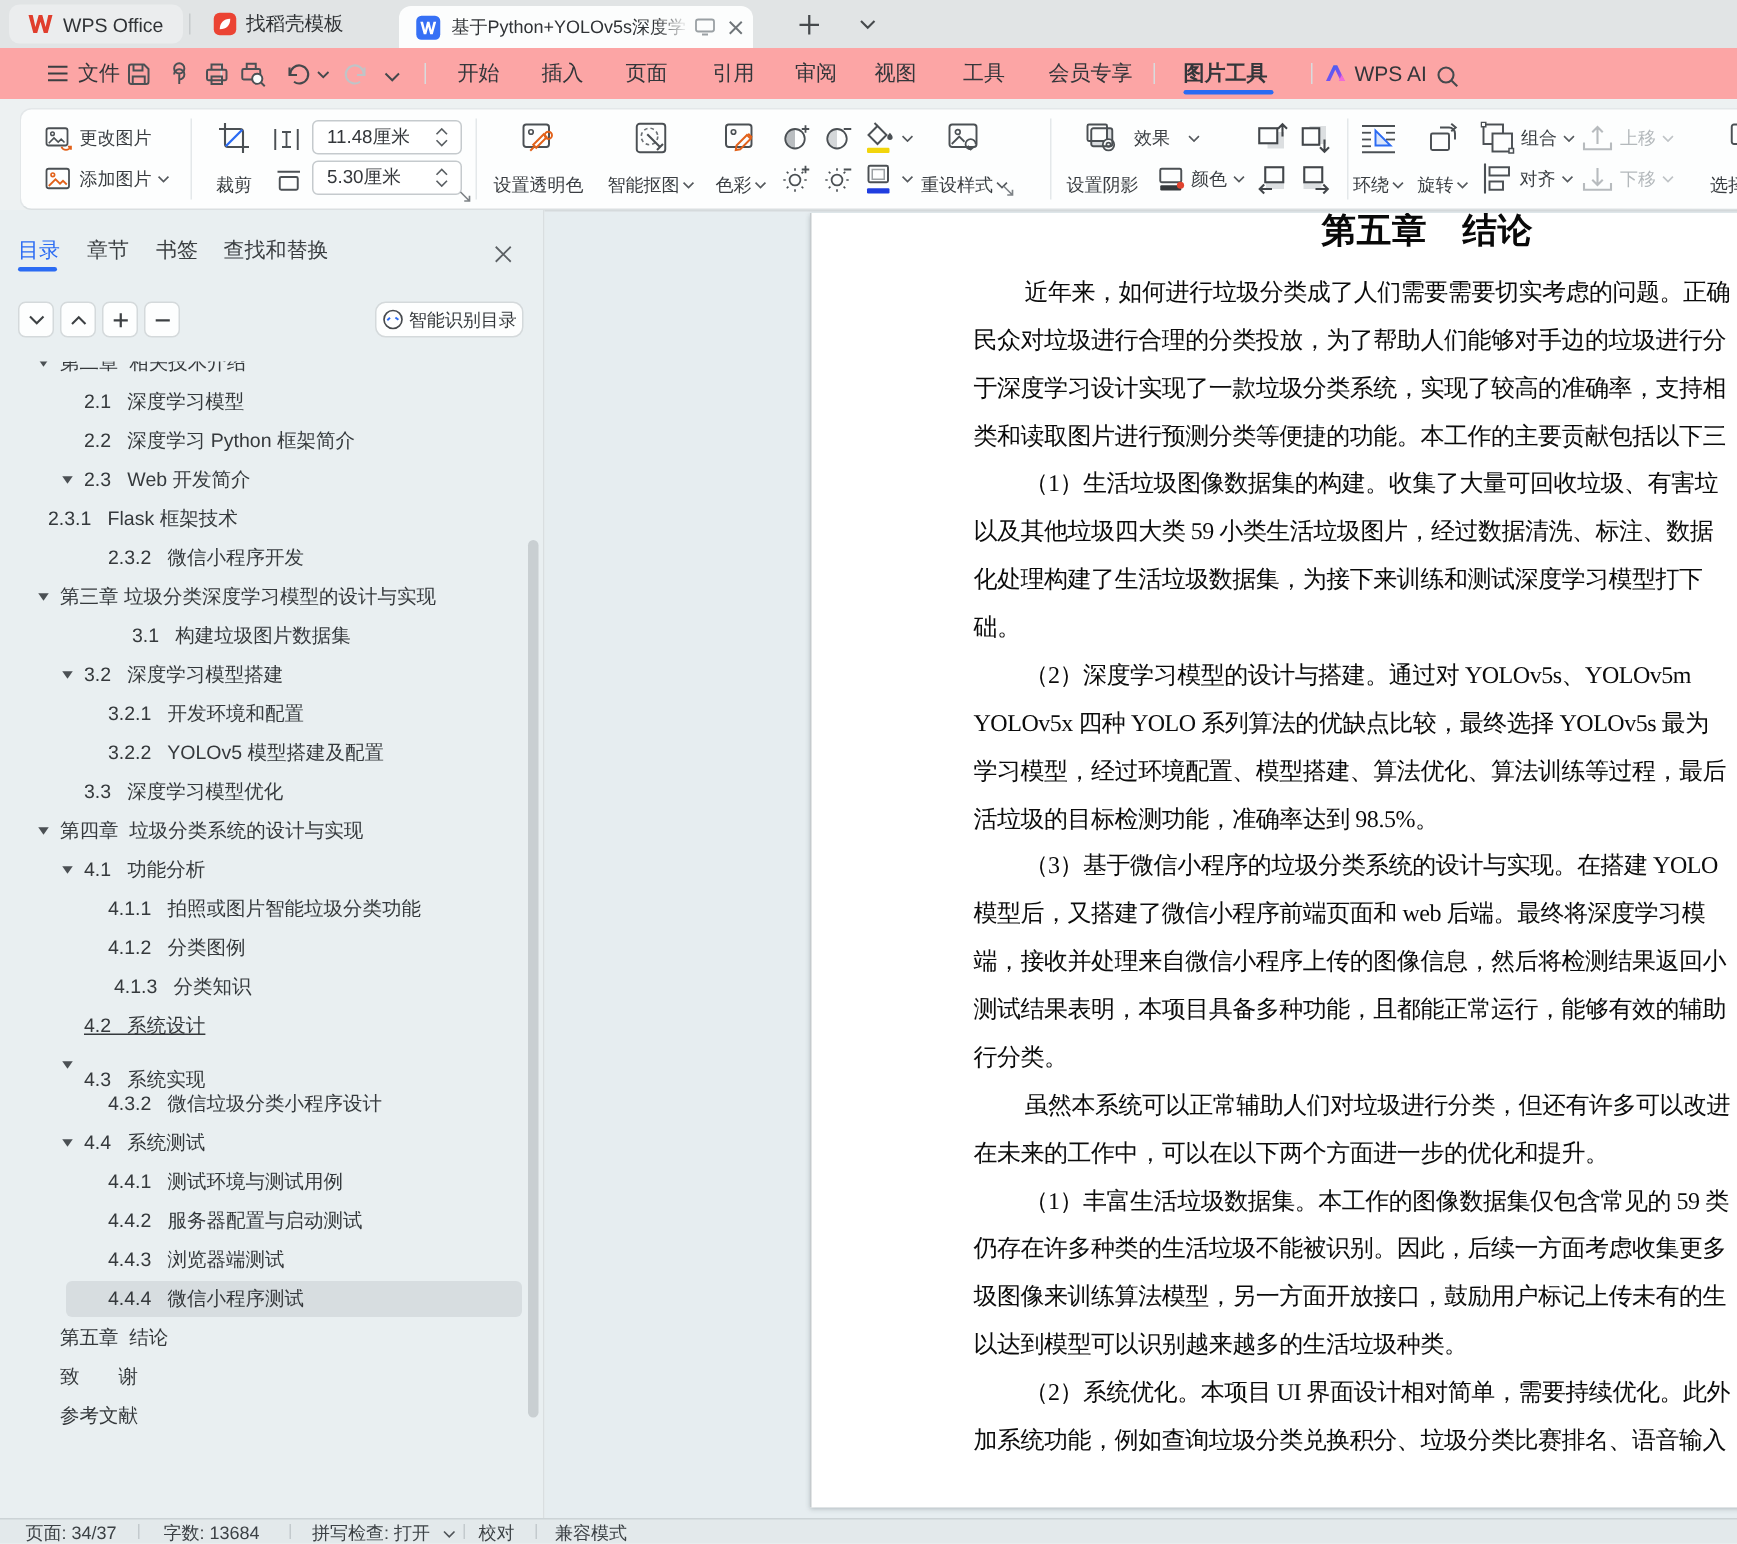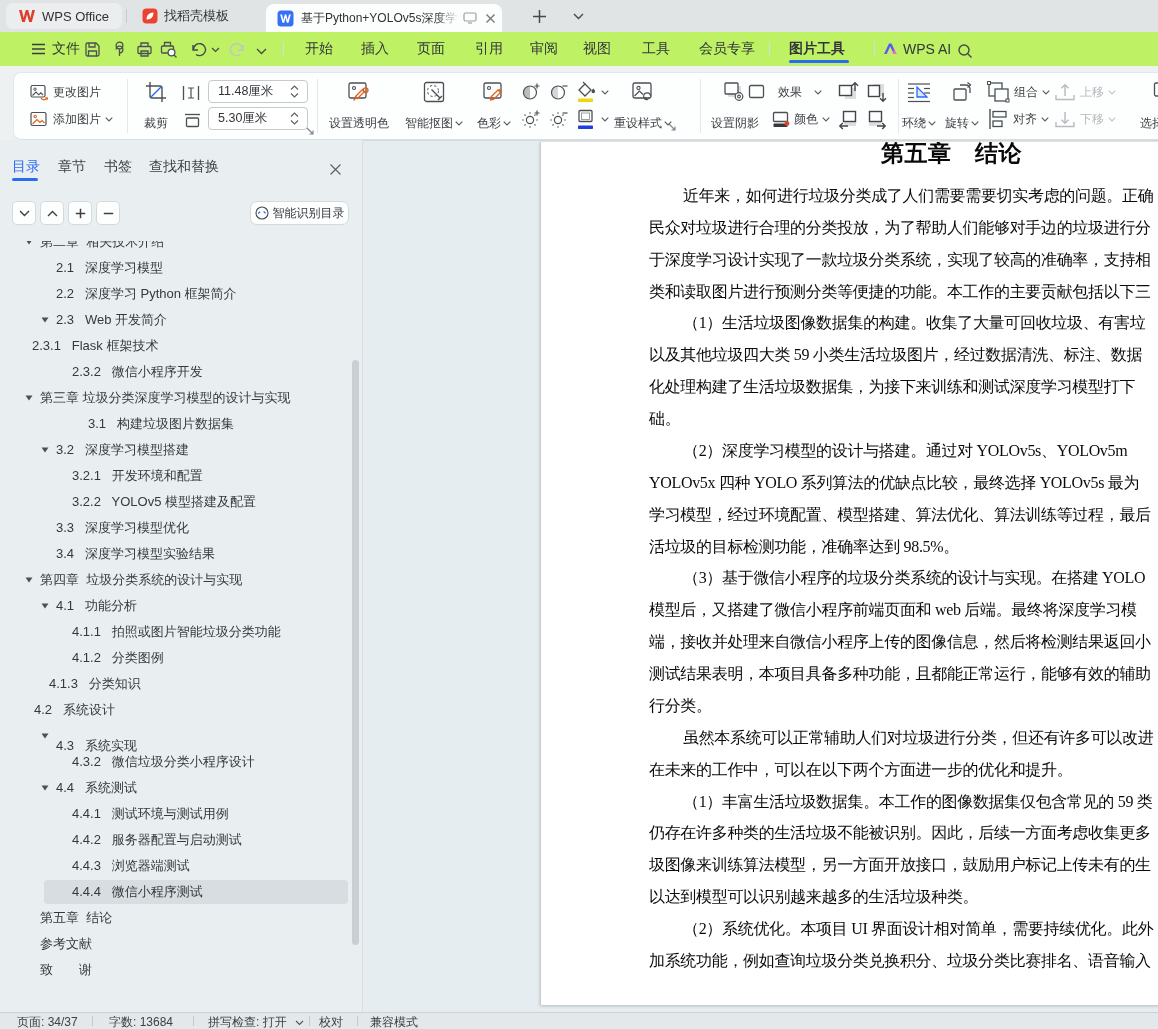--- a/index.html
+++ b/index.html
@@ -14,21 +14,21 @@
   .wtab-docer { left:130px; width:128px; }
   .tabbar-sep { position:absolute; left:126px; top:9px; width:1px; height:14px; background:#c6cacc; }
   .wtab-doc { position:absolute; left:266px; top:4px; width:236px; height:28px; background:#fcfdfd; border-radius:8px 8px 0 0; display:flex; align-items:center; }
   .wtab .label { font-size:13px; color:#2f3235; white-space:nowrap; }
   .wtab-doc .doc-title { font-size:12px; color:#2f3235; white-space:nowrap; overflow:hidden; width:158px; position:relative; }
   .doc-title-fade { position:absolute; right:0; top:0; width:22px; height:100%; background:linear-gradient(90deg, rgba(252,253,253,0), #fcfdfd); }
   .newtab-btn { position:absolute; left:527px; top:5px; width:24px; height:22px; display:flex; align-items:center; justify-content:center; }
   .tabs-dd { position:absolute; left:570px; top:8px; width:16px; height:16px; display:flex; align-items:center; justify-content:center; }
 
   
-  .menubar { position:absolute; left:0; top:32px; width:1158px; height:34px; background:#bef264; }
+  .menubar { position:absolute; left:0; top:32px; width:1158px; height:34px; background:#fca5a5; }
   .menubar .mitem { position:absolute; top:0; height:34px; display:flex; align-items:center; font-size:14px; color:#33363a; }
   .msep { position:absolute; top:10px; width:1px; height:14px; background:#d8dcde; }
   .qbtn { position:absolute; top:7px; height:20px; display:flex; align-items:center; justify-content:center; }
   .menu-tab { cursor:default; }
   .menu-tab-active { color:#2b6bf3; font-weight:bold; }
   .pic-underline { position:absolute; left:789px; top:28px; width:60px; height:3px; background:#2b6bf3; border-radius:2px; }
 
   
   .ribbon-strip { position:absolute; left:0; top:66px; width:1158px; height:74px; background:#edf1f2; }
   .ribbon-card { position:absolute; left:13px; top:6px; width:1146px; height:68px; background:#fdfefe; border:1px solid #e3e7e9; border-right:none; border-radius:8px 0 0 8px; border-bottom:1px solid #dadfe1; }
@@ -441,21 +441,21 @@
 
       <div class="rbig" style="left:690px; width:62px;">
         <svg width="26" height="24" viewBox="0 0 26 24">
             <rect x="6" y="6" width="13" height="11" rx="1" fill="#dadde0" stroke="none"></rect>
             <rect x="3" y="3" width="13" height="11" rx="1" fill="#fdfefe" stroke="#4b5054" stroke-width="1.3"></rect>
             <circle cx="17" cy="16.5" r="3.8" fill="#fdfefe" stroke="#4b5054" stroke-width="1.2"></circle>
             <circle cx="17" cy="16.5" r="1.4" fill="none" stroke="#4b5054" stroke-width="1.1"></circle>
           </svg>
         <span class="rlabel">设置阴影</span>
       </div>
-      <div class="rrow-btn" style="left:734px; top:7px;gap:12px;">
+      <div class="rrow-btn" style="left:712px; top:7px;gap:12px;">
         <svg width="18" height="16" viewBox="0 0 18 16">
             <rect x="1.5" y="1.5" width="14" height="12" rx="1.5" fill="none" stroke="#4b5054" stroke-width="1.3"></rect>
           </svg>
         <span class="rlabel"><span>效果</span></span>
         <svg width="8" height="5" viewBox="0 0 8 5">
             <path d="M0.7 0.7 L4 4 L7.3 0.7" fill="none" stroke="#55595d" stroke-width="1.1"></path>
           </svg>
       </div>
       <div class="rrow-btn" style="left:758px; top:34px;">
         <svg width="18" height="17" viewBox="0 0 18 17">
@@ -678,23 +678,20 @@
           <div class="toc-row">
             <span class="toc-label" style="margin-left: 72px;">3.2.1   开发环境和配置</span>
           </div>
           <div class="toc-row">
             <span class="toc-label" style="margin-left: 72px;">3.2.2   YOLOv5 模型搭建及配置</span>
           </div>
           <div class="toc-row">
             <span class="toc-label" style="margin-left: 56px;">3.3   深度学习模型优化</span>
           </div>
           <div class="toc-row">
-            <span class="toc-label" style="margin-left: 56px;">3.4   深度学习模型实验结果</span>
-          </div>
-          <div class="toc-row">
             <span class="arrow" style="left: 25px;">
               <svg width="8" height="8" viewBox="0 0 8 8">
                 <path d="M0.5 1.5 L7.5 1.5 L4 6.5 Z" fill="#4b5054"></path>
               </svg>
             </span>
             <span class="toc-label" style="margin-left: 40px;">第四章  垃圾分类系统的设计与实现</span>
           </div>
           <div class="toc-row">
             <span class="arrow" style="left: 41px;">
               <svg width="8" height="8" viewBox="0 0 8 8">
@@ -703,24 +700,24 @@
             </span>
             <span class="toc-label" style="margin-left: 56px;">4.1   功能分析</span>
           </div>
           <div class="toc-row">
             <span class="toc-label" style="margin-left: 72px;">4.1.1   拍照或图片智能垃圾分类功能</span>
           </div>
           <div class="toc-row">
             <span class="toc-label" style="margin-left: 72px;">4.1.2   分类图例</span>
           </div>
           <div class="toc-row">
-            <span class="toc-label" style="margin-left: 49px;">4.1.3   分类知识</span>
-          </div>
-          <div class="toc-row">
-            <span class="toc-label" style="margin-left: 34px;">4.2   系统设计</span>
+            <span class="toc-label" style="margin-left: 76px;">4.1.3   分类知识</span>
+          </div>
+          <div class="toc-row">
+            <span class="toc-label" style="margin-left: 56px; text-decoration: underline;">4.2   系统设计</span>
           </div>
           <div class="toc-row">
             <span class="arrow" style="left: 41px;">
               <svg width="8" height="8" viewBox="0 0 8 8">
                 <path d="M0.5 1.5 L7.5 1.5 L4 6.5 Z" fill="#4b5054"></path>
               </svg>
             </span>
             <span class="toc-label" style="margin-left: 56px; margin-top: 19px;">4.3   系统实现</span>
           </div>
           <div class="toc-row">
@@ -744,24 +741,24 @@
             <span class="toc-label" style="margin-left: 72px;">4.4.3   浏览器端测试</span>
           </div>
           <div class="toc-row">
             <div class="toc-sel"></div>
             <span class="toc-label" style="margin-left: 72px;">4.4.4   微信小程序测试</span>
           </div>
           <div class="toc-row">
             <span class="toc-label" style="margin-left: 40px;">第五章  结论</span>
           </div>
           <div class="toc-row">
+            <span class="toc-label" style="margin-left: 40px;">致　　谢</span>
+          </div>
+          <div class="toc-row">
             <span class="toc-label" style="margin-left: 40px;">参考文献</span>
-          </div>
-          <div class="toc-row">
-            <span class="toc-label" style="margin-left: 40px;">致　　谢</span>
           </div>
         </div>
     </div>
     <div class="side-scrollthumb"></div>
   </div>
 
   <div class="docarea">
     <div class="page">
       <div class="doc-heading">第五章　结论</div>
       <div id="doc-lines">

